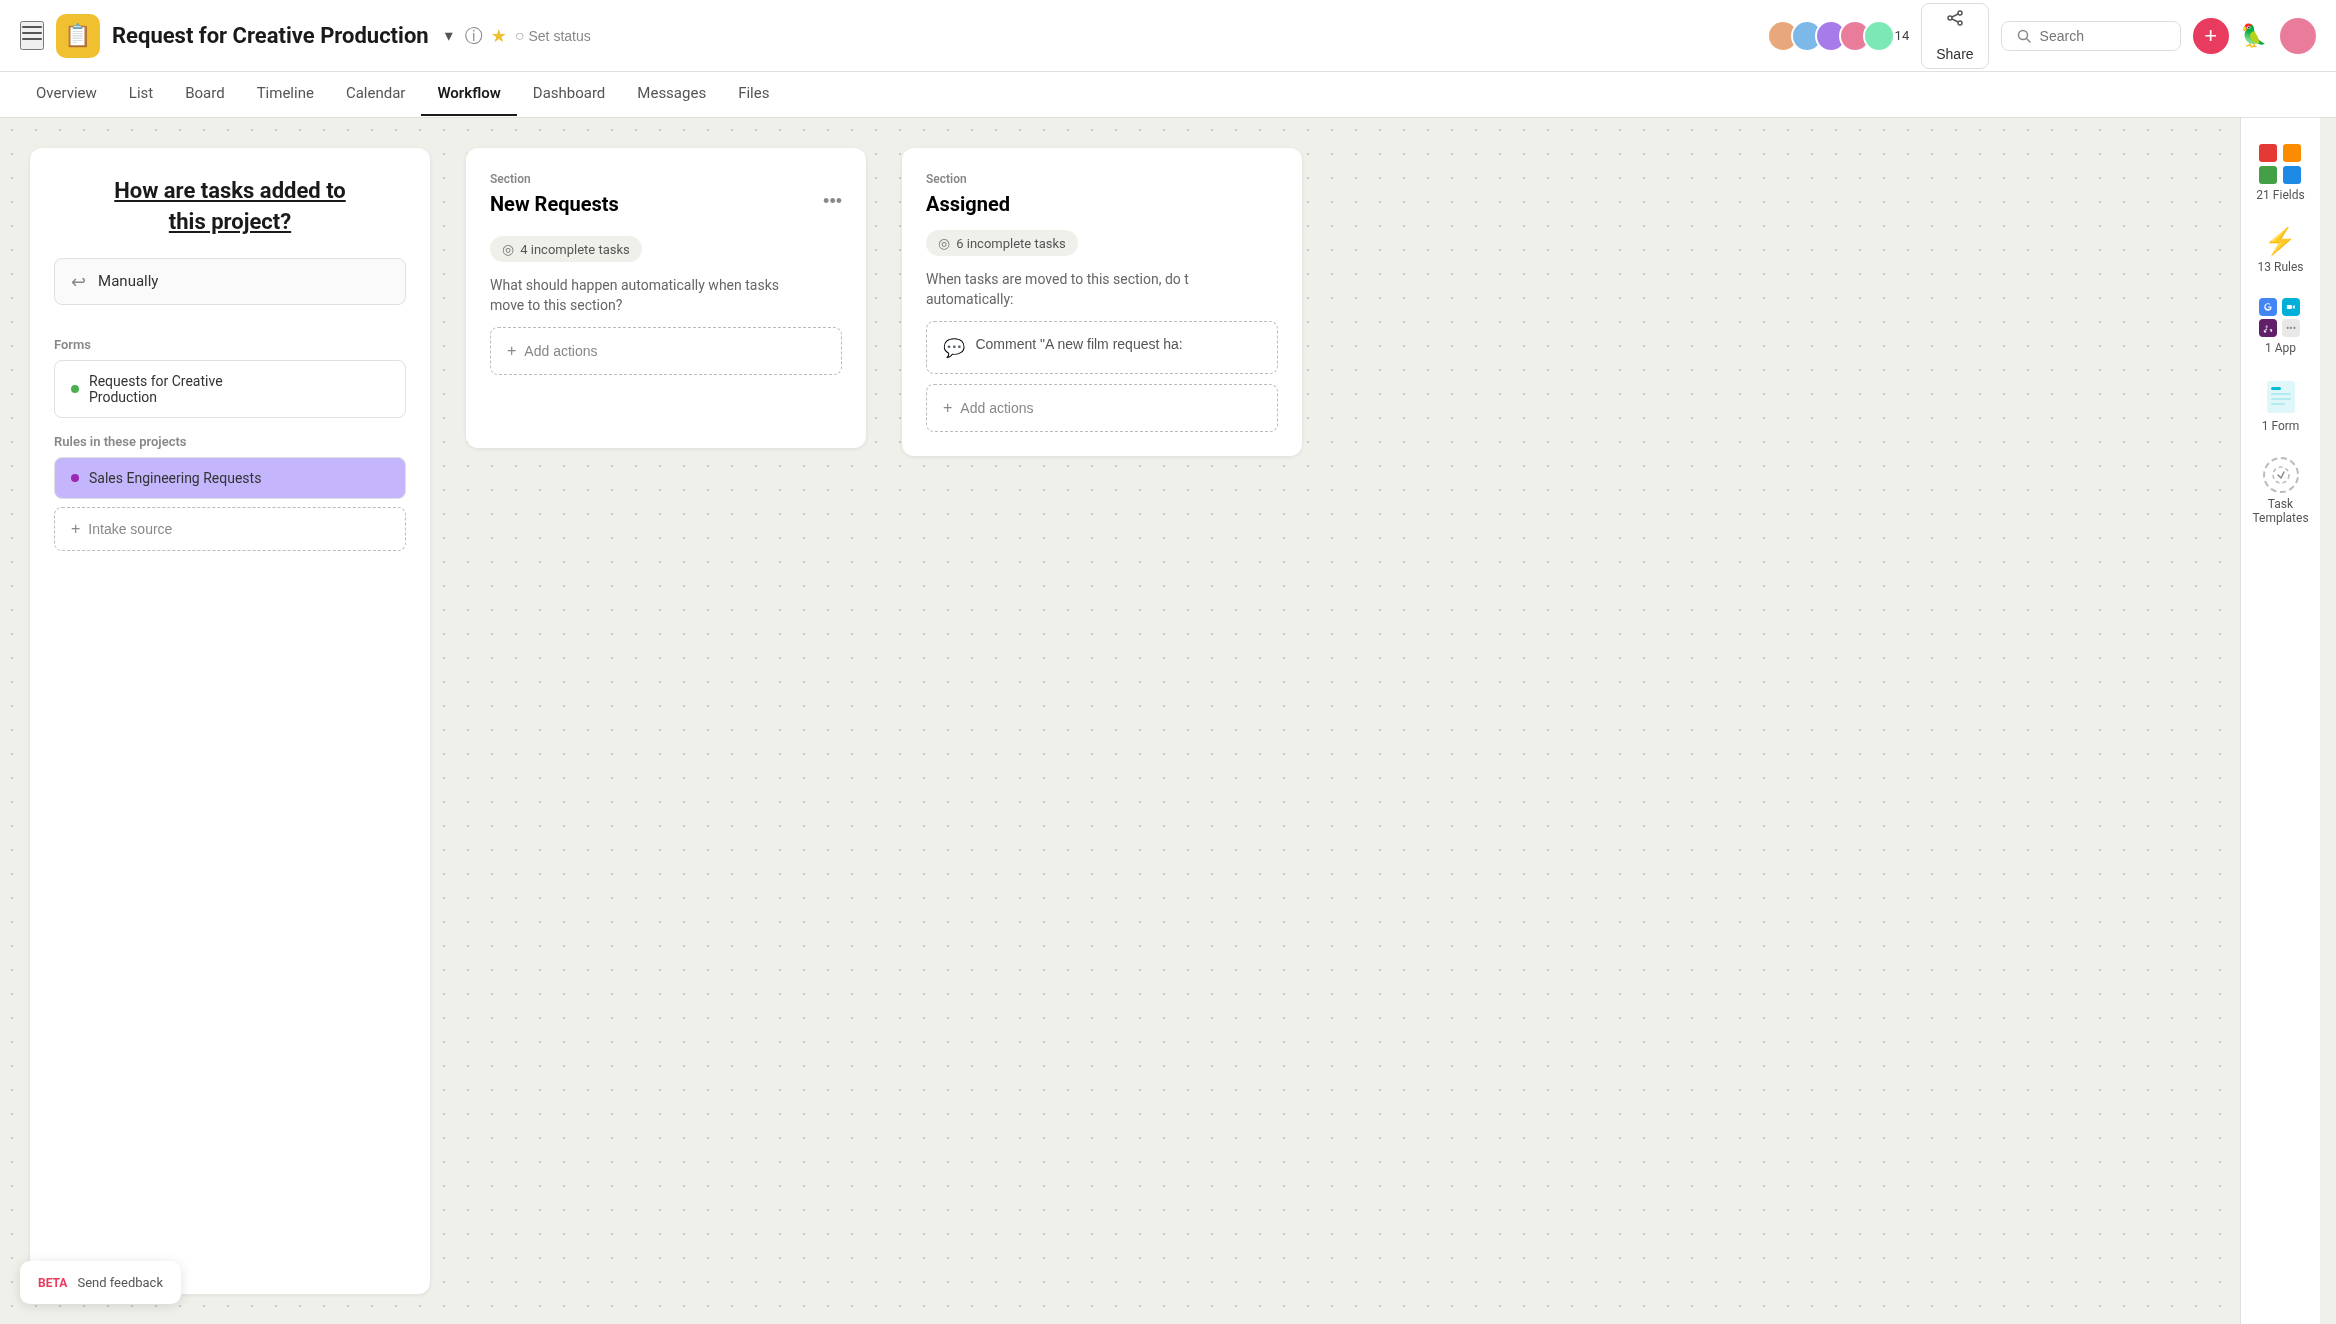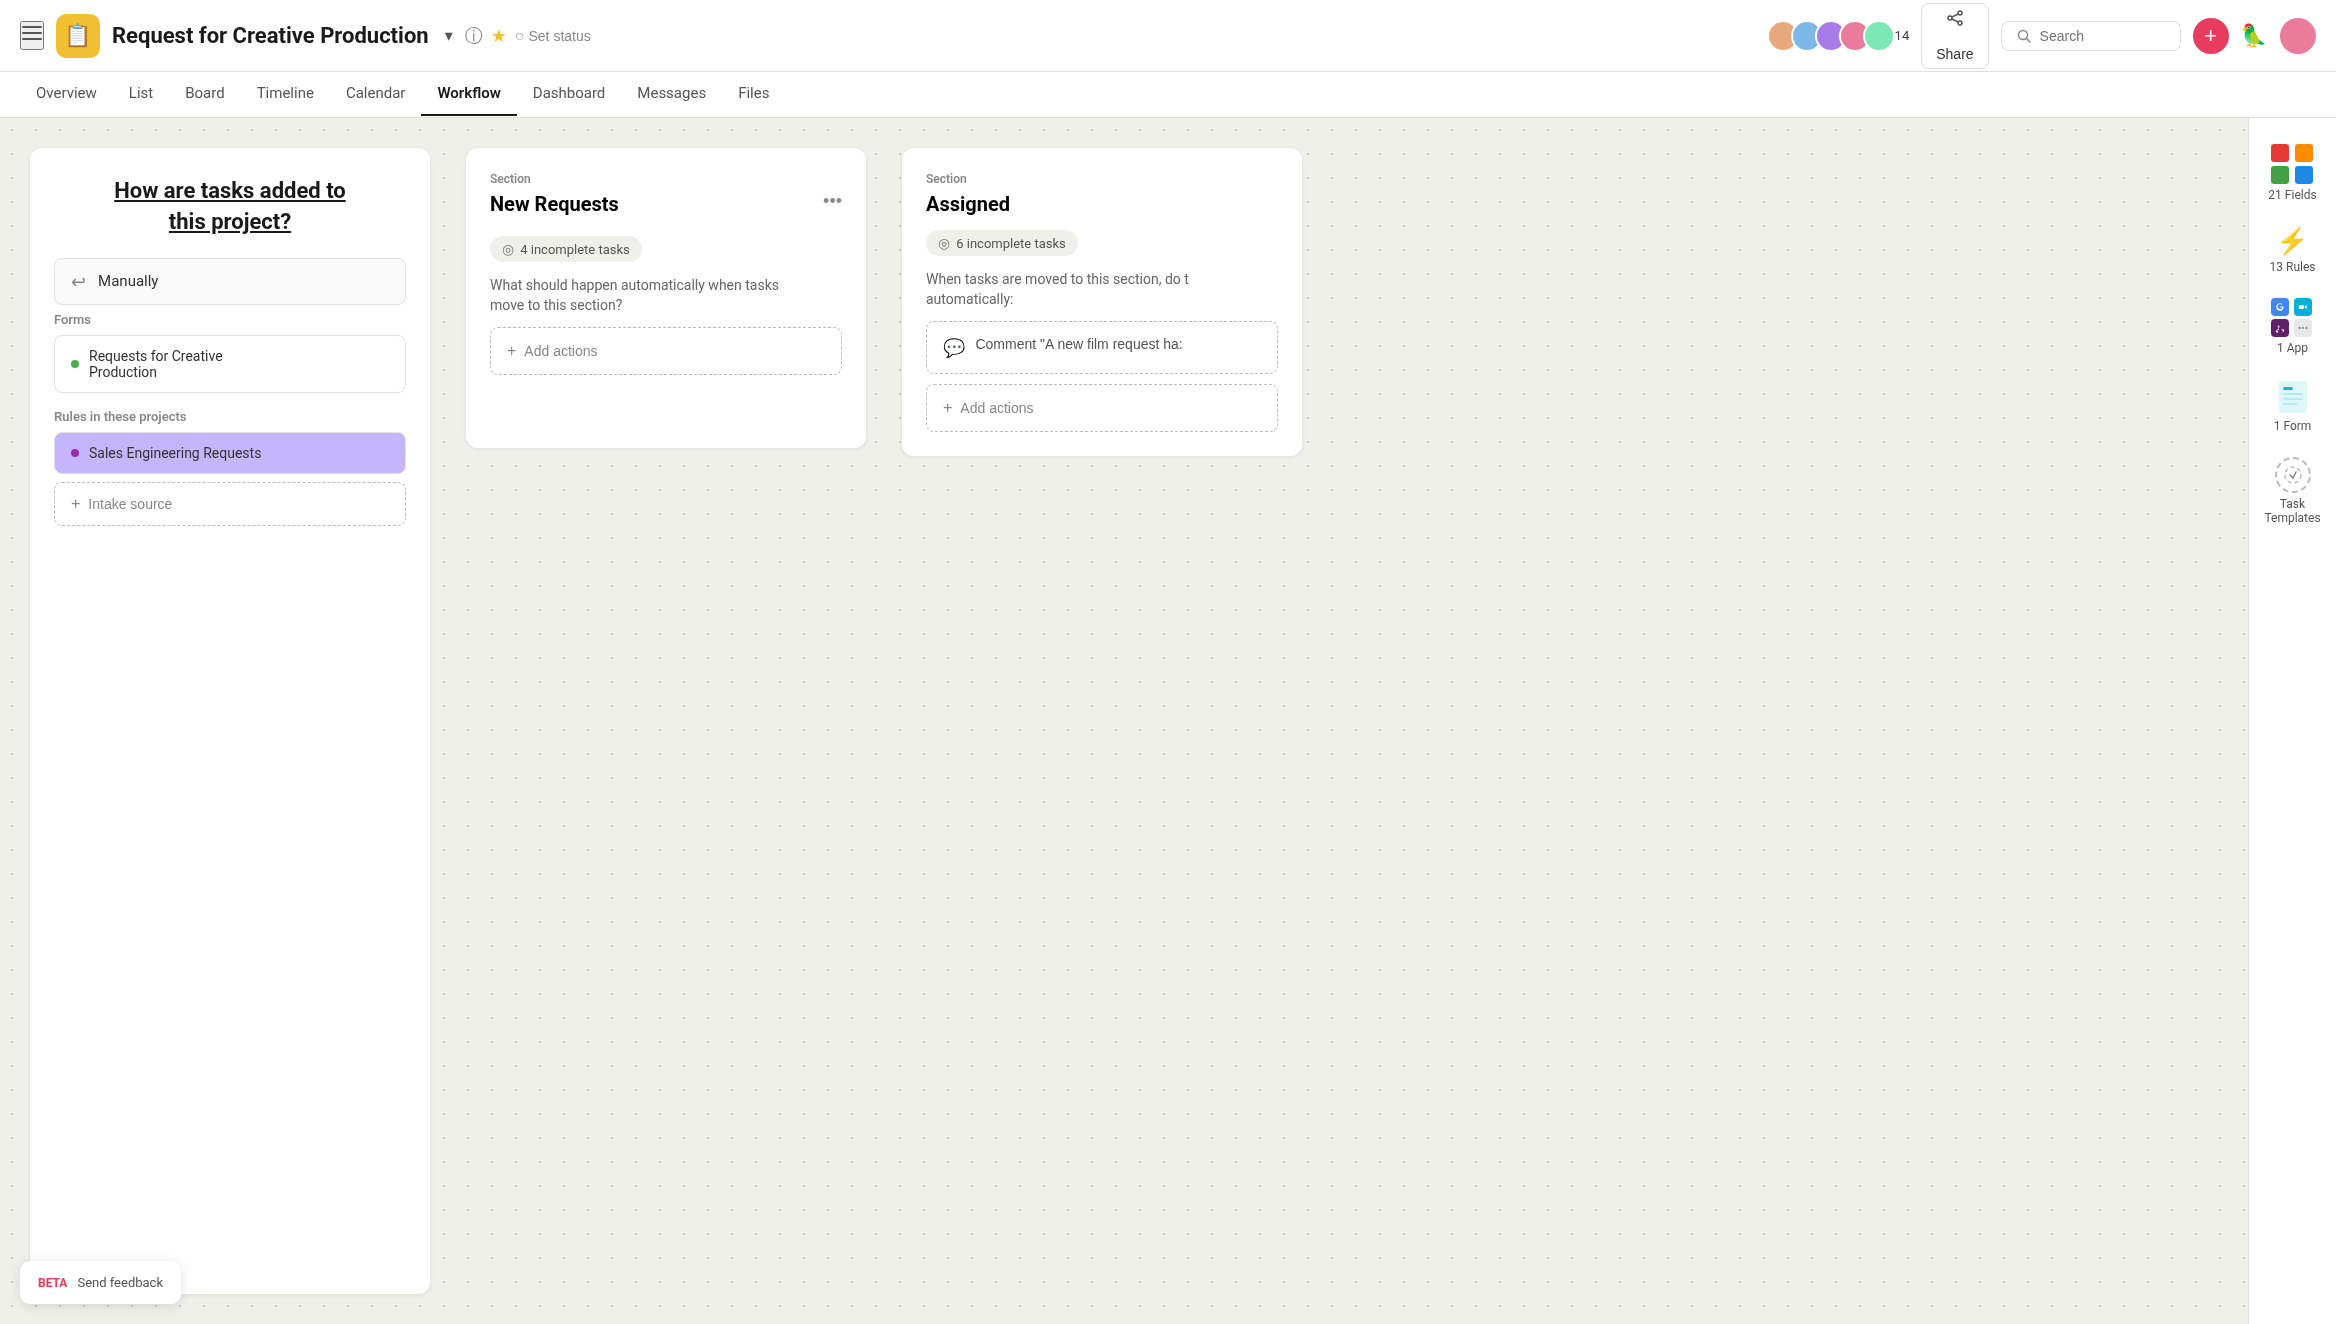--- a/index.html
+++ b/index.html
@@ -80,21 +80,21 @@
       background: #fff; border-radius: 12px; padding: 28px 24px;
       width: 400px; box-shadow: 0 1px 4px rgba(0,0,0,0.08);
     }
     .intake-title { font-size: 22px; font-weight: 700; text-align: center; color: #1a1a1a; line-height: 1.4; margin-bottom: 20px; text-decoration: underline; }
     .intake-option {
       display: flex; align-items: center; gap: 12px;
       border: 1px solid #e0e0e0; border-radius: 8px; padding: 12px 16px;
       cursor: pointer; background: #fafafa; font-size: 15px; color: #333; margin-bottom: 4px;
     }
     .intake-option-icon { font-size: 18px; color: #888; }
-    .forms-label { font-size: 13px; color: #888; font-weight: 600; margin: 7px 0 8px; }
+    .forms-label { font-size: 13px; color: #888; font-weight: 600; margin: 32px 0 8px; }
     .form-item {
       display: flex; align-items: center; gap: 10px;
       border: 1px solid #e0e0e0; border-radius: 8px; padding: 12px 16px;
       cursor: pointer; background: #fff; font-size: 14px; color: #333; margin-bottom: 4px;
     }
     .form-dot { width: 8px; height: 8px; border-radius: 50%; background: #4caf50; flex-shrink: 0; }
     .rules-label { font-size: 13px; color: #888; font-weight: 600; margin: 16px 0 8px; }
     .rule-item {
       display: flex; align-items: center; gap: 10px;
       border: 1px solid #e0e0e0; border-radius: 8px; padding: 12px 16px;
@@ -136,22 +136,22 @@
     }
     .comment-action {
       display: flex; align-items: flex-start; gap: 10px;
       border: 1px dashed #bbb; border-radius: 8px; padding: 14px 16px;
       cursor: pointer; background: #fff; font-size: 14px; color: #555; width: 100%; margin-bottom: 10px; text-align: left;
     }
     .comment-icon { font-size: 18px; color: #888; flex-shrink: 0; margin-top: 1px; }
 
     
     .right-sidebar {
-      position: absolute; right: 0; top: 0; bottom: 0;
-      width: 88px; background: #fff; border-left: 1px solid #e0e0e0;
+      position: absolute; right: 16px; top: 0; bottom: 0;
+      width: 80px; background: #fff; border-left: 1px solid #e0e0e0;
       display: flex; flex-direction: column; align-items: center; padding: 16px 0; gap: 4px;
     }
     .sidebar-item {
       display: flex; flex-direction: column; align-items: center; justify-content: center;
       width: 72px; padding: 10px 8px; border-radius: 10px; cursor: pointer; gap: 4px;
       text-align: center;
     }
     .sidebar-item-label { font-size: 12px; color: #555; white-space: nowrap; }
     .fields-grid {
       display: grid; grid-template-columns: 1fr 1fr; gap: 4px; width: 44px;

